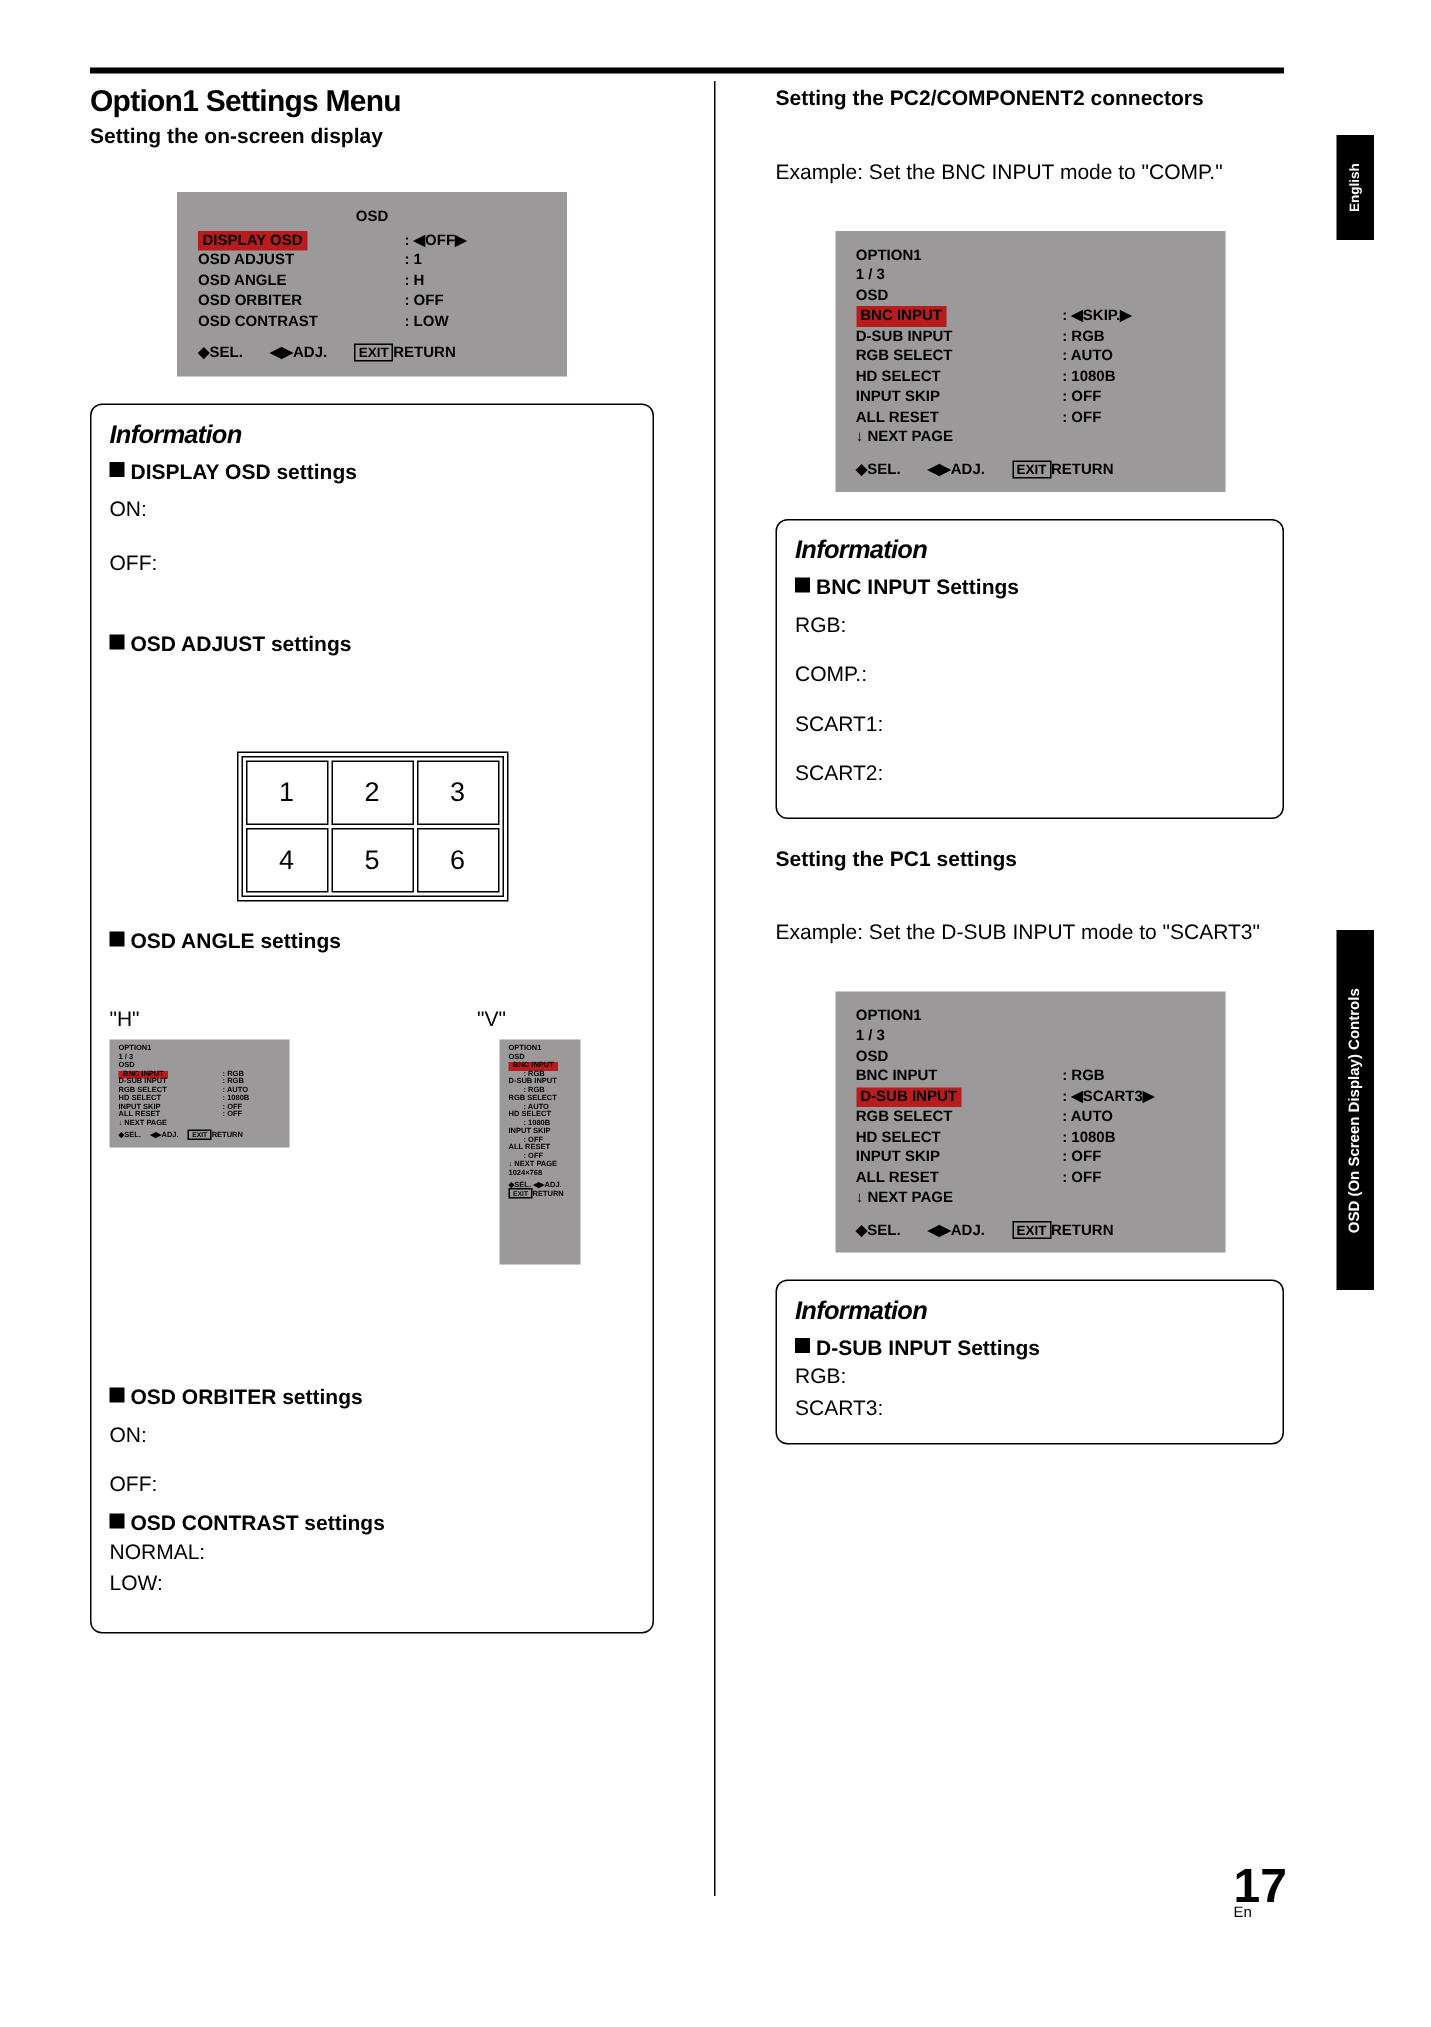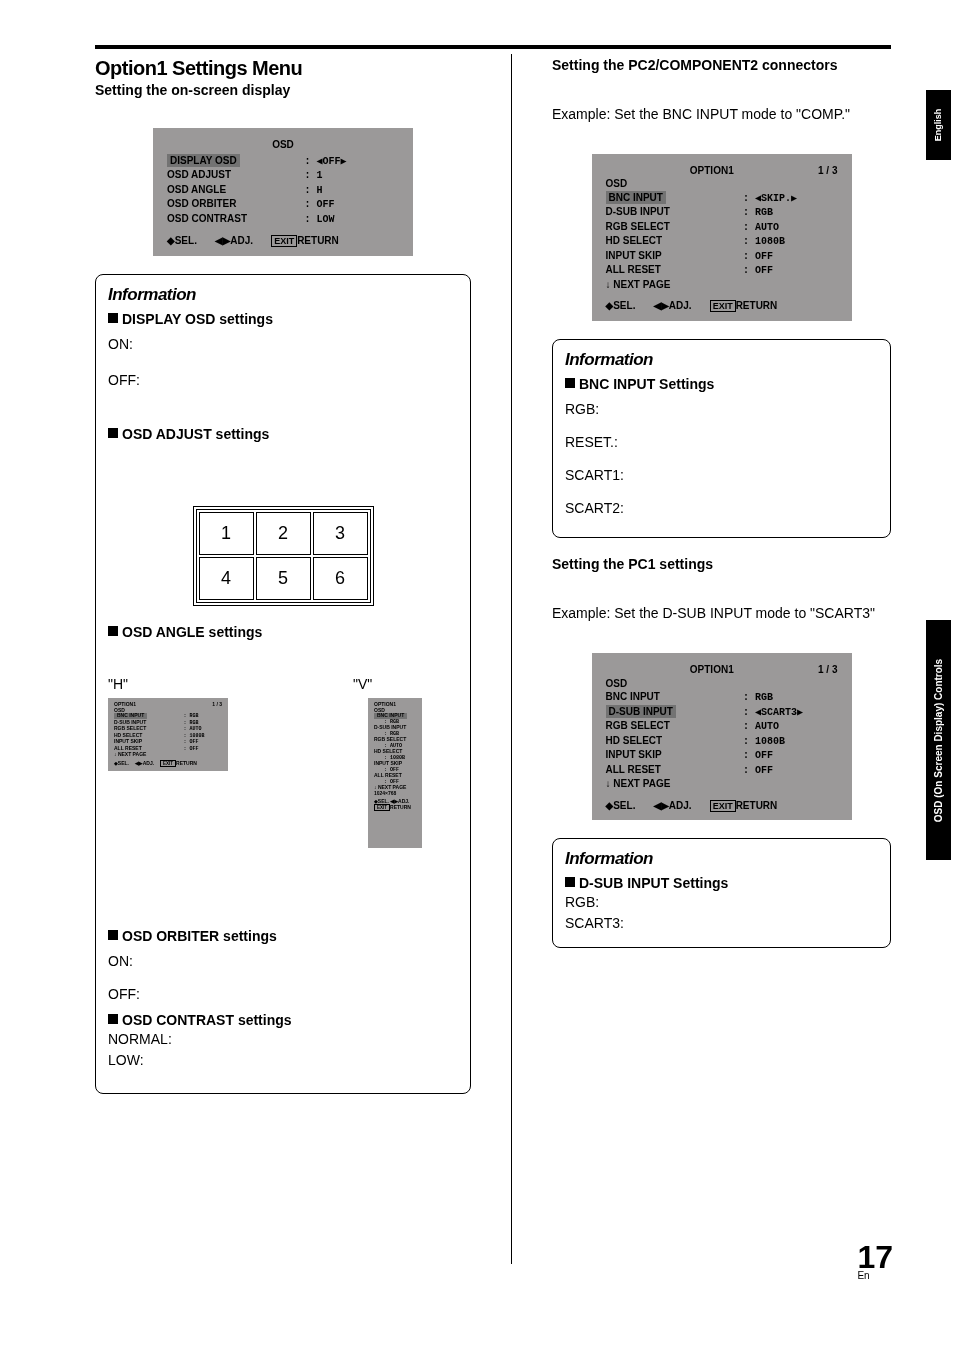--- a/index.html
+++ b/index.html
@@ -9,21 +9,20 @@
     background: #fff;
     font-family: Arial, Helvetica, sans-serif;
     color: #000;
     width: 954px;
   }
   .page {
     width: 916px;
     min-height: 1290px;
     padding: 45px 60px 30px 60px;
     position: relative;
-    margin-left: 35px;
   }
   .tab-english {
     position: absolute;
     right: 0;
     top: 90px;
     width: 25px;
     height: 70px;
     background: #000;
     color: #fff;
     font-size: 9px;
@@ -73,26 +72,26 @@
   .osd-panel-small {
     width: 120px;
     padding: 4px 6px 4px 6px;
     font-size: 5px;
     line-height: 1.1;
     margin: 0;
     display: inline-block;
     vertical-align: top;
   }
   .osd-title { text-align: center; margin: 0 0 2px 0; }
-  .osd-title-row { display: flex; justify-content: space-between; }
+  .osd-title-row { display: flex; justify-content: space-between; flex-direction: column; }
   .osd-row { display: flex; }
   .osd-l { width: 55%; }
   .osd-r { width: 45%; }
-  .osd-v { padding-left: 10px; font-family: Liberation Mono, monospace; }
-  .osd-hl { background: #737373; padding: 0 3px; display: inline-block; }
+  .osd-v { padding-left: 10px; }
+  .osd-hl { background: #b91c1c; padding: 0 3px; display: inline-block; }
   .osd-foot { display: flex; gap: 18px; margin-top: 8px; align-items: center;}
   .osd-foot .exit { border: 1px solid #000; padding: 0 2px; font-size: 9px; }
   .osd-panel-small .osd-foot { gap: 6px; margin-top: 3px; font-size: 5px; }
   .osd-panel-small .exit { font-size: 4.5px; }
 
   .info-box {
     border: 1px solid #000;
     border-radius: 8px;
     padding: 10px 12px 12px 12px;
     margin-top: 15px;
@@ -366,21 +365,21 @@
           <span>◆<span>SEL.</span></span>
           <span>◀▶<span>ADJ.</span></span>
           <span><span class="exit">EXIT</span><span>RETURN</span></span>
         </div>
       </div>
 
       <div class="info-box">
         <div class="info-title">Information</div>
         <div class="info-sec bold"><span class="bullet-sq"></span><span>BNC INPUT Settings</span></div>
         <div class="para">RGB:</div>
-        <div class="para" style="margin-top:14px">RESET.:</div>
+        <div class="para" style="margin-top:14px">COMP.:</div>
         <div class="para" style="margin-top:14px">SCART1:</div>
         <div class="para" style="margin-top:14px">SCART2:</div>
       </div>
 
       <div class="h-sub" style="margin:18px 0 32px 0">Setting the PC1 settings</div>
       <div class="para">Example: Set the D-SUB INPUT mode to "SCART3"</div>
 
       <div class="osd-panel">
         <div class="osd-title-row">
             <span></span>

